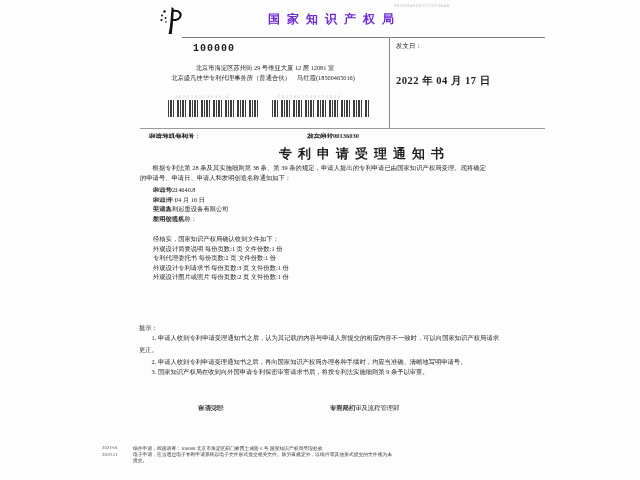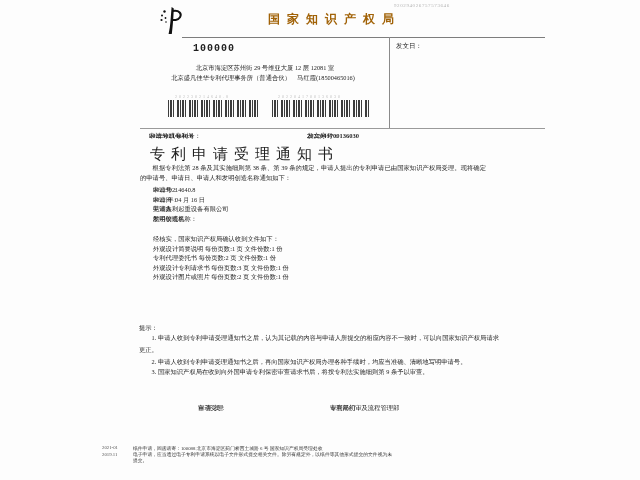--- a/index.html
+++ b/index.html
@@ -3,21 +3,21 @@
 <meta charset="utf-8">
 <style>
   html,body{margin:0;padding:0;background:#e8e8e8;}
   #doc{
     position:relative;width:640px;height:480px;margin:0 auto;
     background:#fdfdfd;overflow:hidden;
     font-family:"Liberation Serif","DejaVu Serif",serif;
     color:#1f1f1f;
   }
   #doc *{position:absolute;box-sizing:border-box;}
-  .office{left:268px;top:11px;font-size:12px;font-weight:bold;letter-spacing:7px;color:#a16207;white-space:nowrap;}
+  .office{left:268px;top:11px;font-size:12px;font-weight:bold;letter-spacing:7px;color:#6d28d9;white-space:nowrap;}
   .serial{left:394px;top:3px;font-size:5px;color:#b3b3b3;letter-spacing:.6px;white-space:nowrap;}
   .logo{left:157px;top:5px;width:30px;height:31px;}
   .rule{background:#7d7d7d;}
   .rule-top{left:182px;top:37px;width:363px;height:1px;}
   .vrule{left:389px;top:37px;width:1px;height:92px;background:#8a8a8a;}
   .rule-mid{left:140px;top:128px;width:405px;height:1px;background:#9a9a9a;}
   .postal{left:193px;top:43px;font-size:10px;font-weight:bold;letter-spacing:1px;font-family:Liberation Mono, monospace;}
   .addr1{left:146px;top:64px;width:238px;text-align:center;font-size:6.3px;white-space:nowrap;}
   .addr2{left:138px;top:74px;width:250px;text-align:center;font-size:6.3px;white-space:nowrap;}
   .dispatch-label{left:396px;top:42px;font-size:6.5px;}
@@ -26,21 +26,21 @@
   .bc-num1{left:175px;top:94px;}
   .bc-num2{left:278px;top:94px;}
   .barcode{top:100px;height:17px;background:repeating-linear-gradient(90deg,#3d3d3d 0 1px,#fdfdfd 1px 2px,#3d3d3d 2px 4px,#fdfdfd 4px 5px,#3d3d3d 5px 6px,#fdfdfd 6px 9px,#3d3d3d 9px 11px,#fdfdfd 11px 12px);}
   .bc1{left:168px;width:92px;}
   .bc2{left:272px;width:98px;}
   .meta-line{top:132px;font-size:6.5px;white-space:nowrap;}
   .meta-left{left:149px;}
   .meta-right{left:307px;}
   .meta-line b{position:static;font-weight:bold;}
   .meta-line span{position:static;}
-  .title{left:150px;top:145px;width:300px;text-align:left;font-size:15px;font-weight:normal;letter-spacing:6px;white-space:nowrap;}
+  .title{left:150px;top:145px;width:300px;text-align:right;font-size:13px;font-weight:bold;letter-spacing:6px;white-space:nowrap;}
   .intro{left:140px;top:163px;width:346px;font-size:6.3px;line-height:9.6px;text-indent:2em;text-align:justify;margin:0;}
   .bodyline{left:153px;font-size:6.3px;white-space:nowrap;}
   .bodyline span{position:static;}
   .field-0{top:186px}.field-1{top:195.5px}.field-2{top:205px}.field-3{top:214.5px}
   .received{top:235px;}
   .doc-0{top:244.5px}.doc-1{top:254px}.doc-2{top:263.5px}.doc-3{top:273px}
   .notes-title{left:139px;top:324px;font-size:6.3px;}
   .note{left:139px;width:360px;font-size:6.3px;line-height:11.5px;text-indent:2em;text-align:justify;margin:0;}
   .note-0{top:332px}.note-1{top:356px}.note-2{top:366px}
   .signoff{top:404px;font-size:6.3px;white-space:nowrap;}
@@ -71,20 +71,21 @@
   <div class="office">国家知识产权局</div>
   <div class="serial">920294026757573646</div>
   <div class="rule rule-top"></div>
   <div class="vrule"></div>
 
   <div class="postal">100000</div>
   <div class="addr1">北京市海淀区苏州街 29 号维亚大厦 12 层 12081 室</div>
   <div class="addr2">北京盛凡佳华专利代理事务所（普通合伙）　马红霞(18500465016)</div>
 
   <div class="dispatch-label">发文日：</div>
+  <div class="dispatch-date">2022 年 04 月 17 日</div>
 
   <div class="bc-num bc-num1">202230214640.8</div>
   <div class="bc-num bc-num2">2022041700136030</div>
   <div class="barcode bc1"></div>
   <div class="barcode bc2"></div>
   <div class="rule-mid"></div>
 
   <div class="meta-line meta-left">
     <span>申请号或专利号：</span>
       <b>202230214640.8</b>

